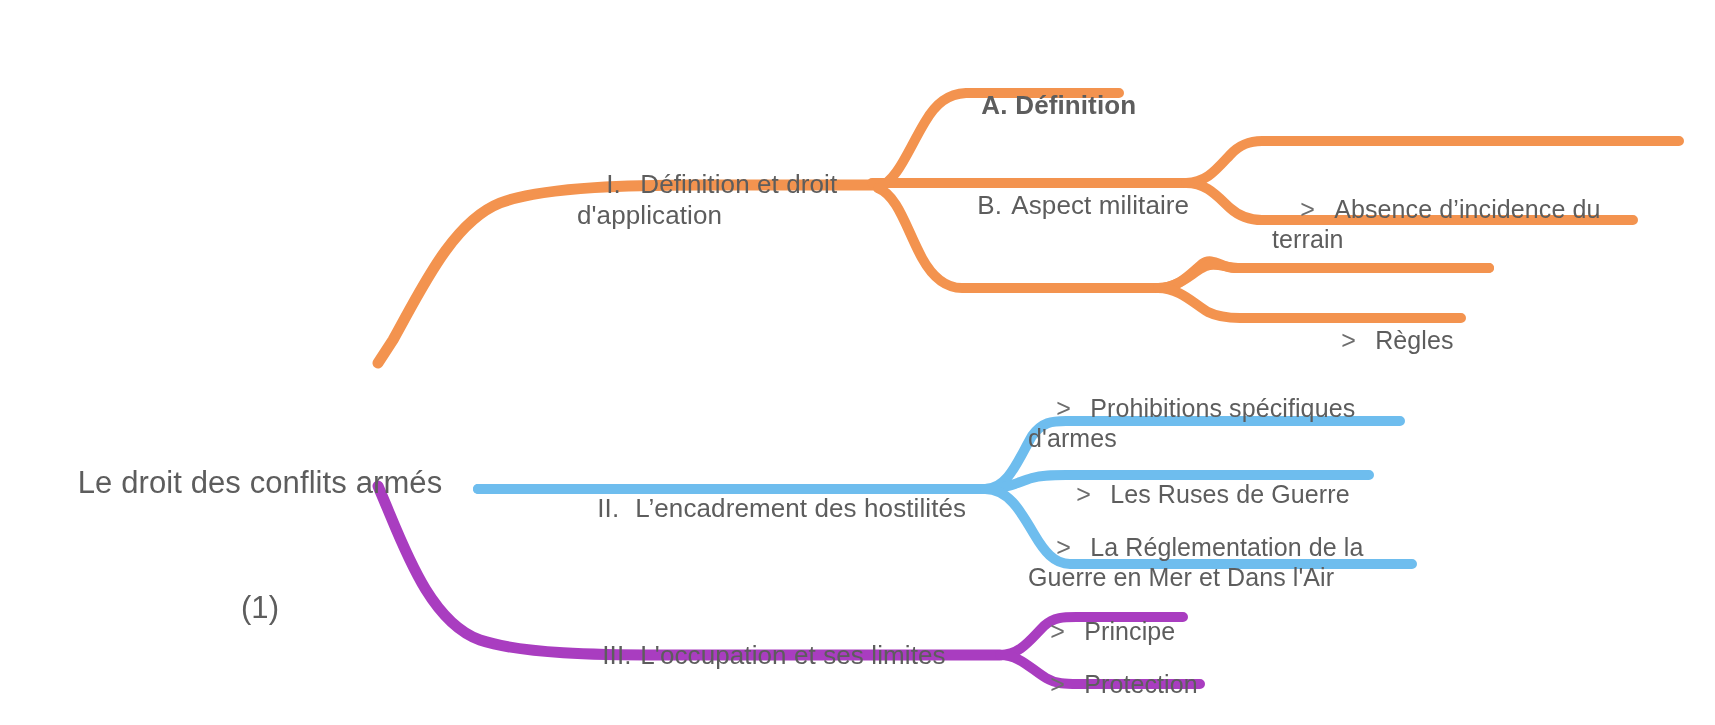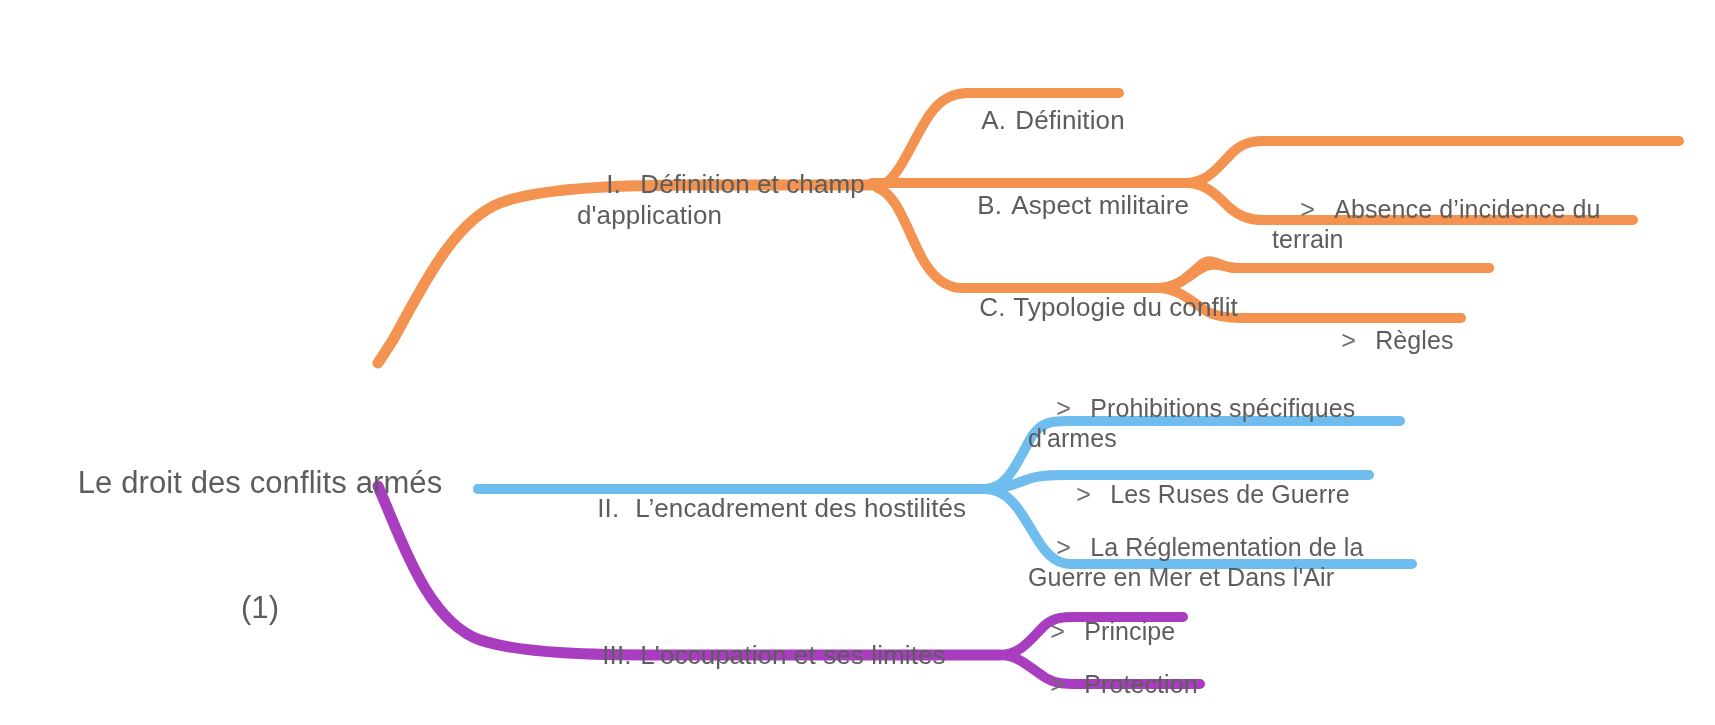--- a/index.html
+++ b/index.html
@@ -89,41 +89,38 @@
     <path d="M 1000,655 C 1020,655 1030,640 1044,626 C 1054,617 1064,617 1076,617 L 1183,617" fill="none" stroke="#A93DC0" stroke-width="10" stroke-linecap="round"></path>
     <path d="M 1000,655 C 1020,655 1032,670 1046,678 C 1056,684 1066,684 1078,684 L 1200,684" fill="none" stroke="#A93DC0" stroke-width="10" stroke-linecap="round"></path>
   </svg>
 
   <div class="node root" style="left:70px; top:378px; width:380px;">
     <div>Le droit des conflits armés</div>
     <div>(1)</div>
   </div>
 
   <div class="node lvl1" style="left:577px; top:137px; width:300px;">
-    <span class="marker">I.</span><span>Définition et champ
+    <span class="marker">I.</span><span>Définition et droit
 d'application</span>
   </div>
 
-  <div class="node lvl2" style="left:952px; top:73px; width:290px;">
+  <div class="node lvl2" style="left:952px; top:58px; width:290px;font-weight:bold;">
     <span class="marker">A.</span><span>Définition</span>
   </div>
 
   <div class="node lvl2" style="left:948px; top:158px; width:300px;">
     <span class="marker">B.</span><span>Aspect militaire</span>
   </div>
 
 
   <div class="node lvl3" style="left:1272px; top:163px; width:360px;">
     <span class="chev">&gt;</span><span>Absence d’incidence du
 terrain</span>
   </div>
 
-  <div class="node lvl2" style="left:950px; top:260px; width:330px;">
-    <span class="marker">C.</span><span>Typologie du conflit</span>
-  </div>
 
 
   <div class="node lvl3" style="left:1313px; top:294px; width:300px;">
     <span class="chev">&gt;</span><span>Règles</span>
   </div>
 
   <div class="node lvl1" style="left:568px; top:461px; width:430px;">
     <span class="marker wide">II.</span><span>L’encadrement des hostilités</span>
   </div>
 

